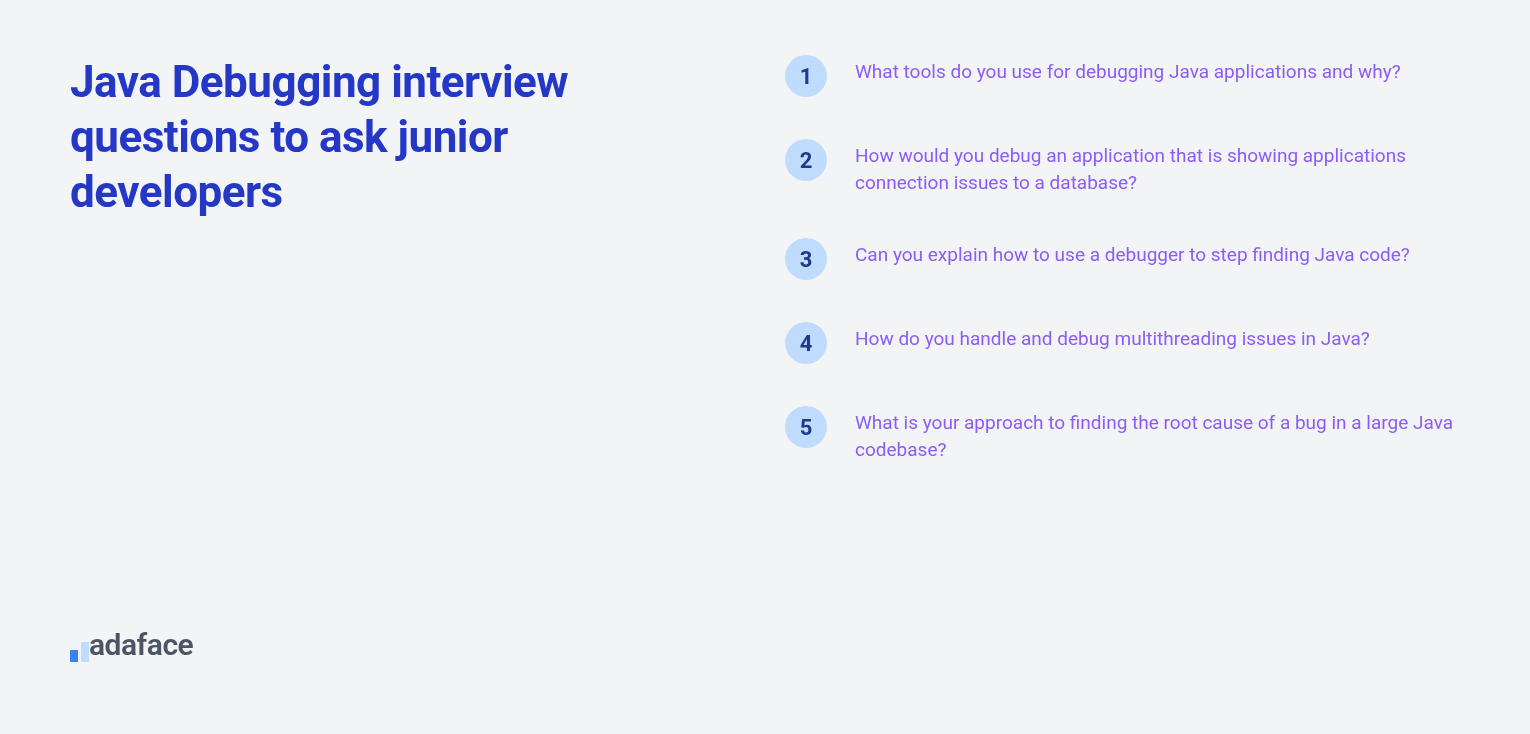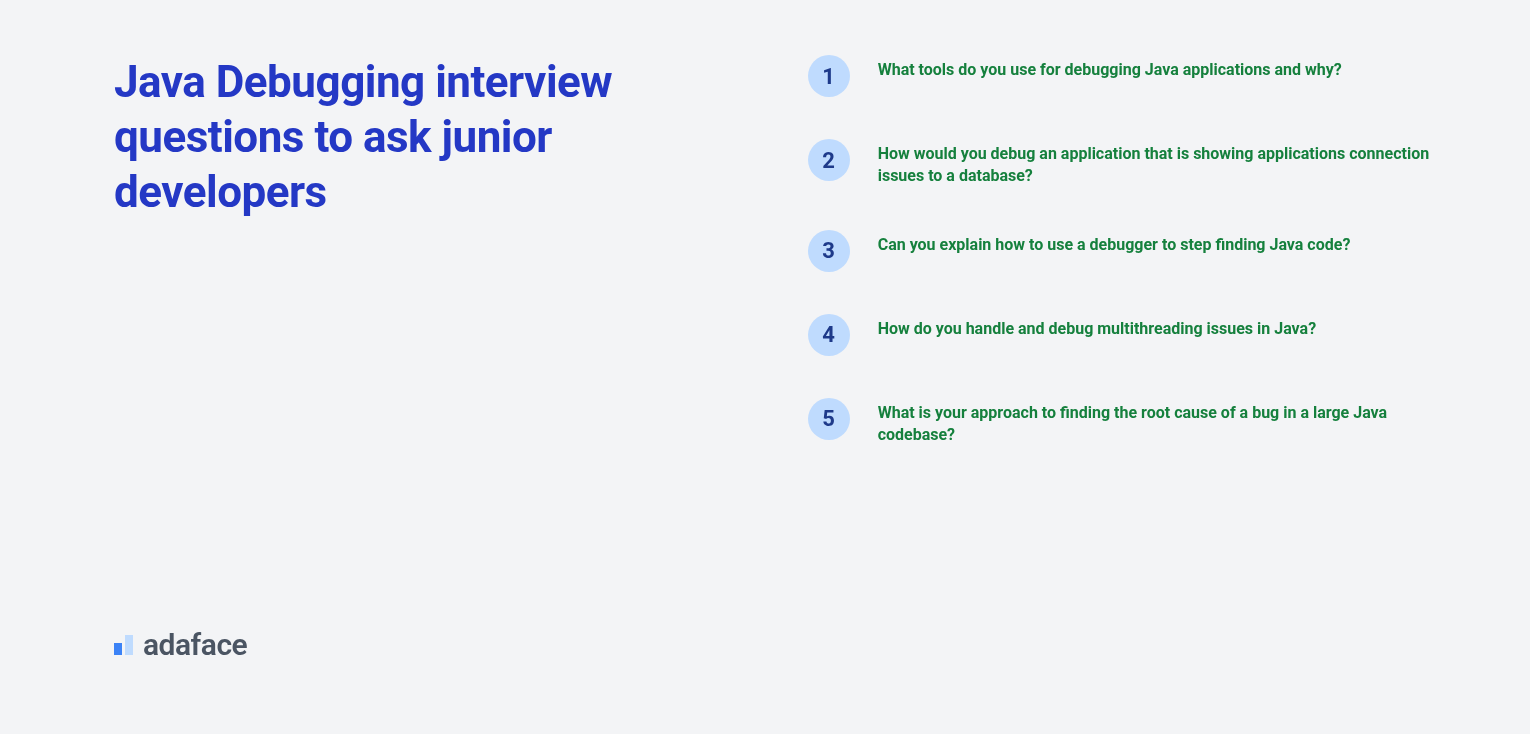--- a/index.html
+++ b/index.html
@@ -14,33 +14,31 @@
       font-family: -apple-system, BlinkMacSystemFont, 'Segoe UI', Roboto, Helvetica, Arial, sans-serif;
       display: flex;
       position: relative;
     }
     .left-section {
       width: 50%;
       padding: 55px 60px 60px 70px;
       display: flex;
       flex-direction: column;
       justify-content: space-between;
-      margin-left: 44px;
     }
     .title {
       font-size: 44px;
       font-weight: 700;
       color: #2438c5;
       line-height: 1.25;
       letter-spacing: -0.5px;
     }
     .logo-container {
       display: flex;
-      align-items: flex-start;
-      gap: 10px;
+      align-items: flex-end;
       margin-bottom: 12px;
     }
     .logo-icon {
       display: flex;
       align-items: flex-end;
       gap: 3px;
       height: 28px;
     }
     .bar1 {
       width: 8px;
@@ -78,23 +76,23 @@
       background-color: #bfdbfe;
       color: #1e3a8a;
       display: flex;
       align-items: center;
       justify-content: center;
       font-size: 22px;
       font-weight: 700;
       flex-shrink: 0;
     }
     .question-text {
-      font-size: 16px;
-      font-weight: 700;
-      color: #15803d;
+      font-size: 19px;
+      font-weight: 400;
+      color: #8b5cf6;
       line-height: 1.4;
       padding-top: 4px;
     }
   </style>
 </head>
 <body>
 
 <div class="left-section">
   <h1 class="title">Java Debugging interview questions to ask junior developers</h1>
   <div class="logo-container">

